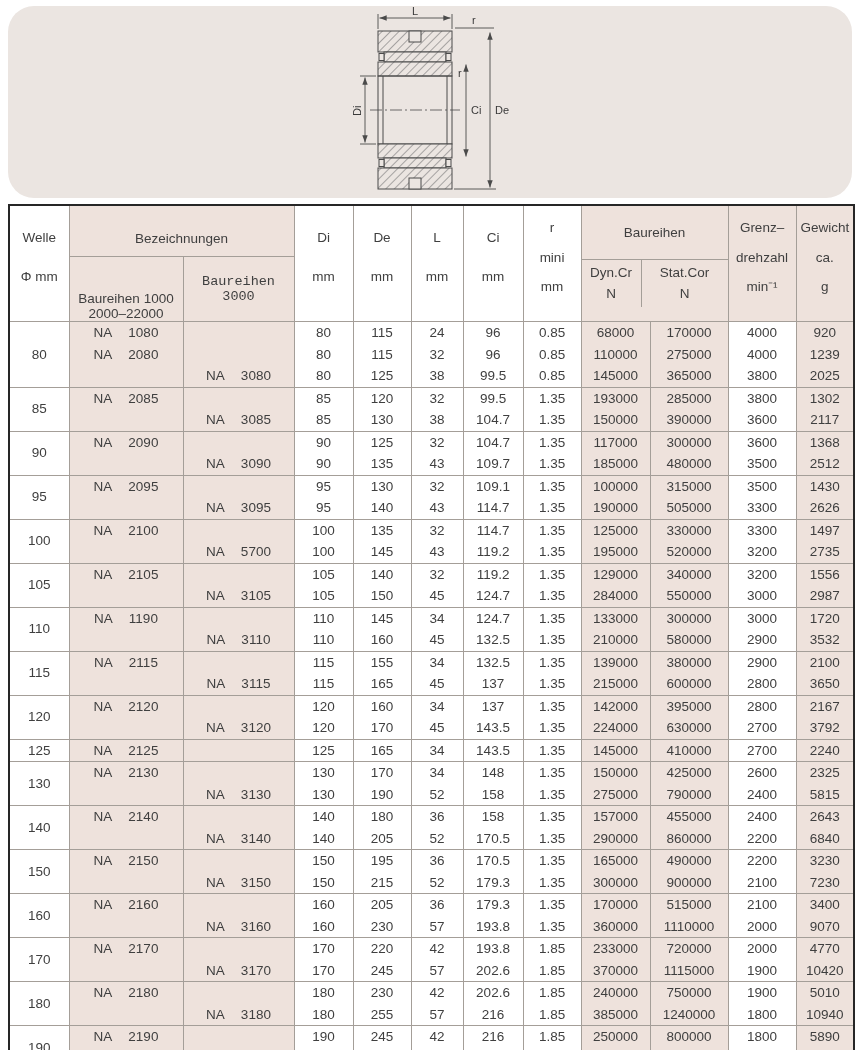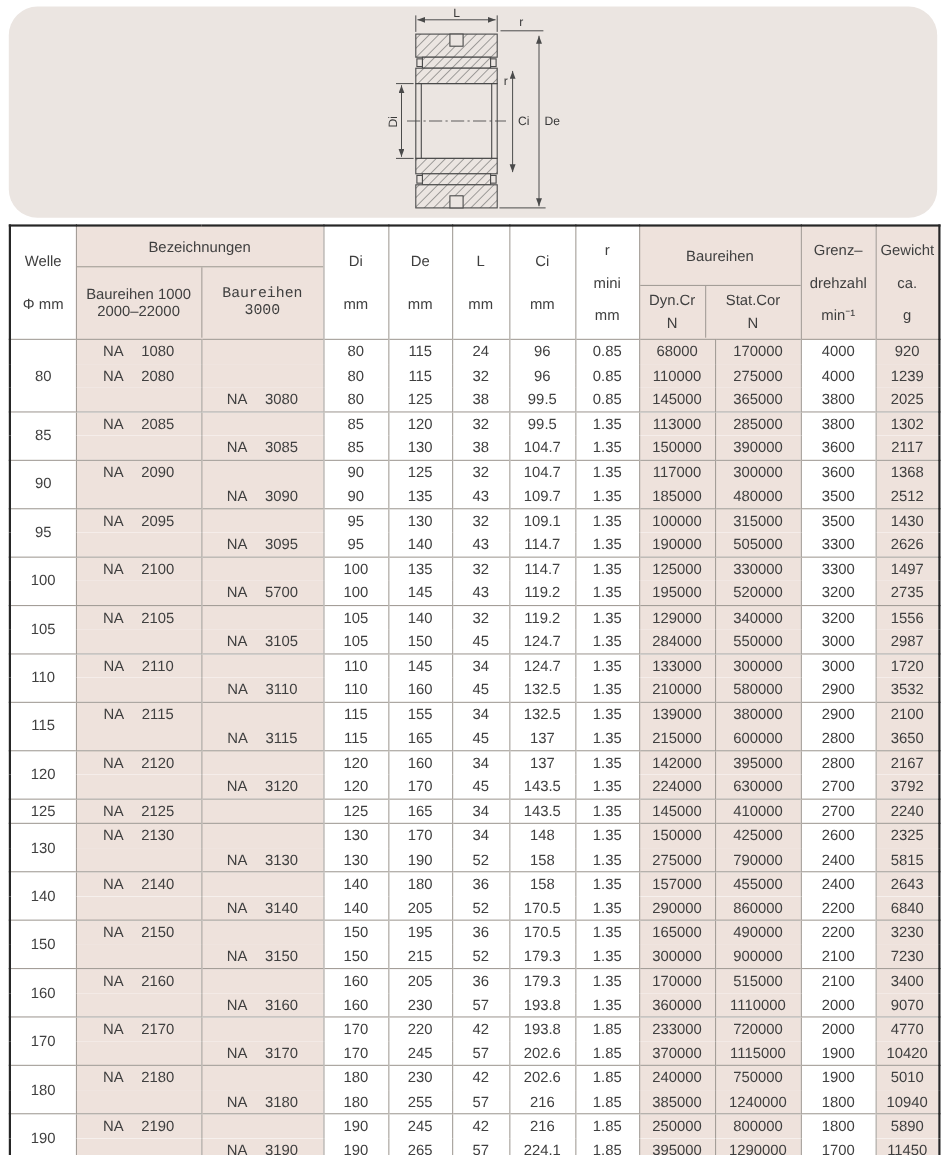--- a/index.html
+++ b/index.html
@@ -36,23 +36,23 @@
     padding:0;border-left:1px solid var(--line);border-right:1px solid var(--line);
     height:21.5px;line-height:21.5px;text-align:center;vertical-align:middle;
     white-space:nowrap;overflow:hidden;
   }
   td.pink{background:var(--pink);}
   td.c-welle{background:#ffffff;}
   td.c-des{word-spacing:13px;}
   .hwrap{height:102px;display:flex;flex-direction:column;justify-content:space-evenly;align-items:center;text-align:center;}
   .hwrap div{line-height:15px;}
   .split-top{display:flex;align-items:center;justify-content:center;border-bottom:1px solid var(--line);}
-  .bez-top{height:37px;}
+  .bez-top{height:37px;margin-top:14px;}
   .bez-bot{height:64px;display:flex;}
-  .bez-bot .sub1{width:114px;border-right:1px solid var(--line);display:flex;flex-direction:column;justify-content:center;align-items:center;}
+  .bez-bot .sub1{width:114px;border-right:1px solid var(--line);display:flex;flex-direction:column;justify-content:flex-end;align-items:center;}
   .bez-bot .sub2{flex:1;display:flex;align-items:center;justify-content:center;font-family:Liberation Mono, monospace;}
   .trag-top{height:54px;}
   .trag-bot{height:47px;display:flex;}
   .trag-bot .sub1{width:60px;border-right:1px solid var(--line);}
   .trag-bot .sub2{flex:1;}
   .trag-bot .sub1,.trag-bot .sub2{display:flex;flex-direction:column;justify-content:space-evenly;align-items:center;}
   .trag-bot div div{line-height:14px;}
 </style>
 </head>
 <body>
@@ -259,21 +259,21 @@
     <tbody>
       <tr>
         <td rowspan="2" class="c-welle">85</td>
         <td class="c-des pink">NA 2085</td>
         <td class="c-des pink"></td>
         <td class="c-num">85</td>
         <td class="c-num">120</td>
         <td class="c-num">32</td>
         <td class="c-num">99.5</td>
         <td class="c-num">1.35</td>
-        <td class="c-num pink">113000</td>
+        <td class="c-num pink">193000</td>
         <td class="c-num pink">285000</td>
         <td class="c-num">3800</td>
         <td class="c-num pink">1302</td>
       </tr>
       <tr>
         <td class="c-des pink"></td>
         <td class="c-des pink">NA 3085</td>
         <td class="c-num">85</td>
         <td class="c-num">130</td>
         <td class="c-num">38</td>
@@ -397,21 +397,21 @@
         <td class="c-num">1.35</td>
         <td class="c-num pink">284000</td>
         <td class="c-num pink">550000</td>
         <td class="c-num">3000</td>
         <td class="c-num pink">2987</td>
       </tr>
     </tbody>
     <tbody>
       <tr>
         <td rowspan="2" class="c-welle">110</td>
-        <td class="c-des pink">NA 2110</td>
+        <td class="c-des pink">NA 1190</td>
         <td class="c-des pink"></td>
         <td class="c-num">110</td>
         <td class="c-num">145</td>
         <td class="c-num">34</td>
         <td class="c-num">124.7</td>
         <td class="c-num">1.35</td>
         <td class="c-num pink">133000</td>
         <td class="c-num pink">300000</td>
         <td class="c-num">3000</td>
         <td class="c-num pink">1720</td>

